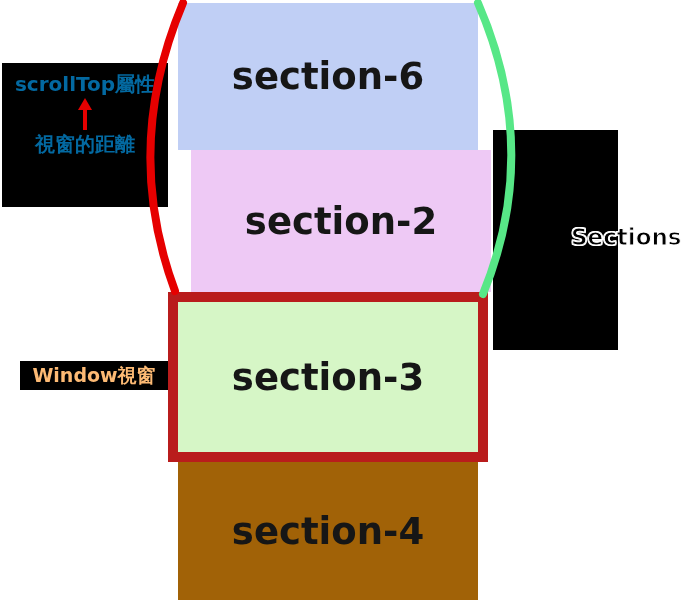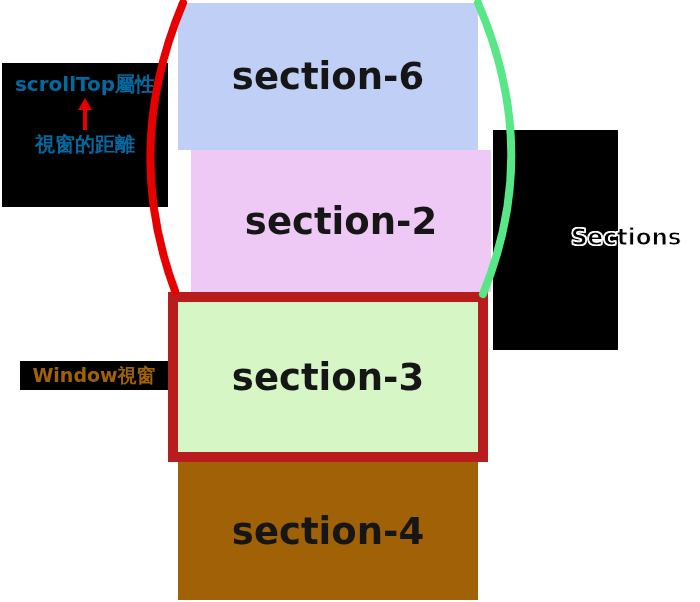--- a/index.html
+++ b/index.html
@@ -30,21 +30,21 @@
   .scrolltop-box {
     position:absolute; left:2px; top:63px; width:166px; height:144px;
     background:#000000; color:#0369a1; font-weight:bold;
     text-align:center; font-size:20px; line-height:21px;
   }
   .scrolltop-box .attr-line { margin-top:11px; }
   .scrolltop-box .arrow-wrap { height:34px; margin:2px 0 3px 0; }
   
   .window-label {
     position:absolute; left:20px; top:361px; width:148px; height:29px;
-    background:#000000; color:#a16207; font-weight:bold; font-size:19px;
+    background:#000000; color:#fdba74; font-weight:bold; font-size:19px;
     display:flex; align-items:center; justify-content:center;
   }
   
   .right-box {
     position:absolute; left:493px; top:130px; width:125px; height:220px;
     background:#000000;
   }
   .sections-text {
     position:absolute; left:571px; top:224px;
     font-size:23px; font-weight:bold; color:#000000;

